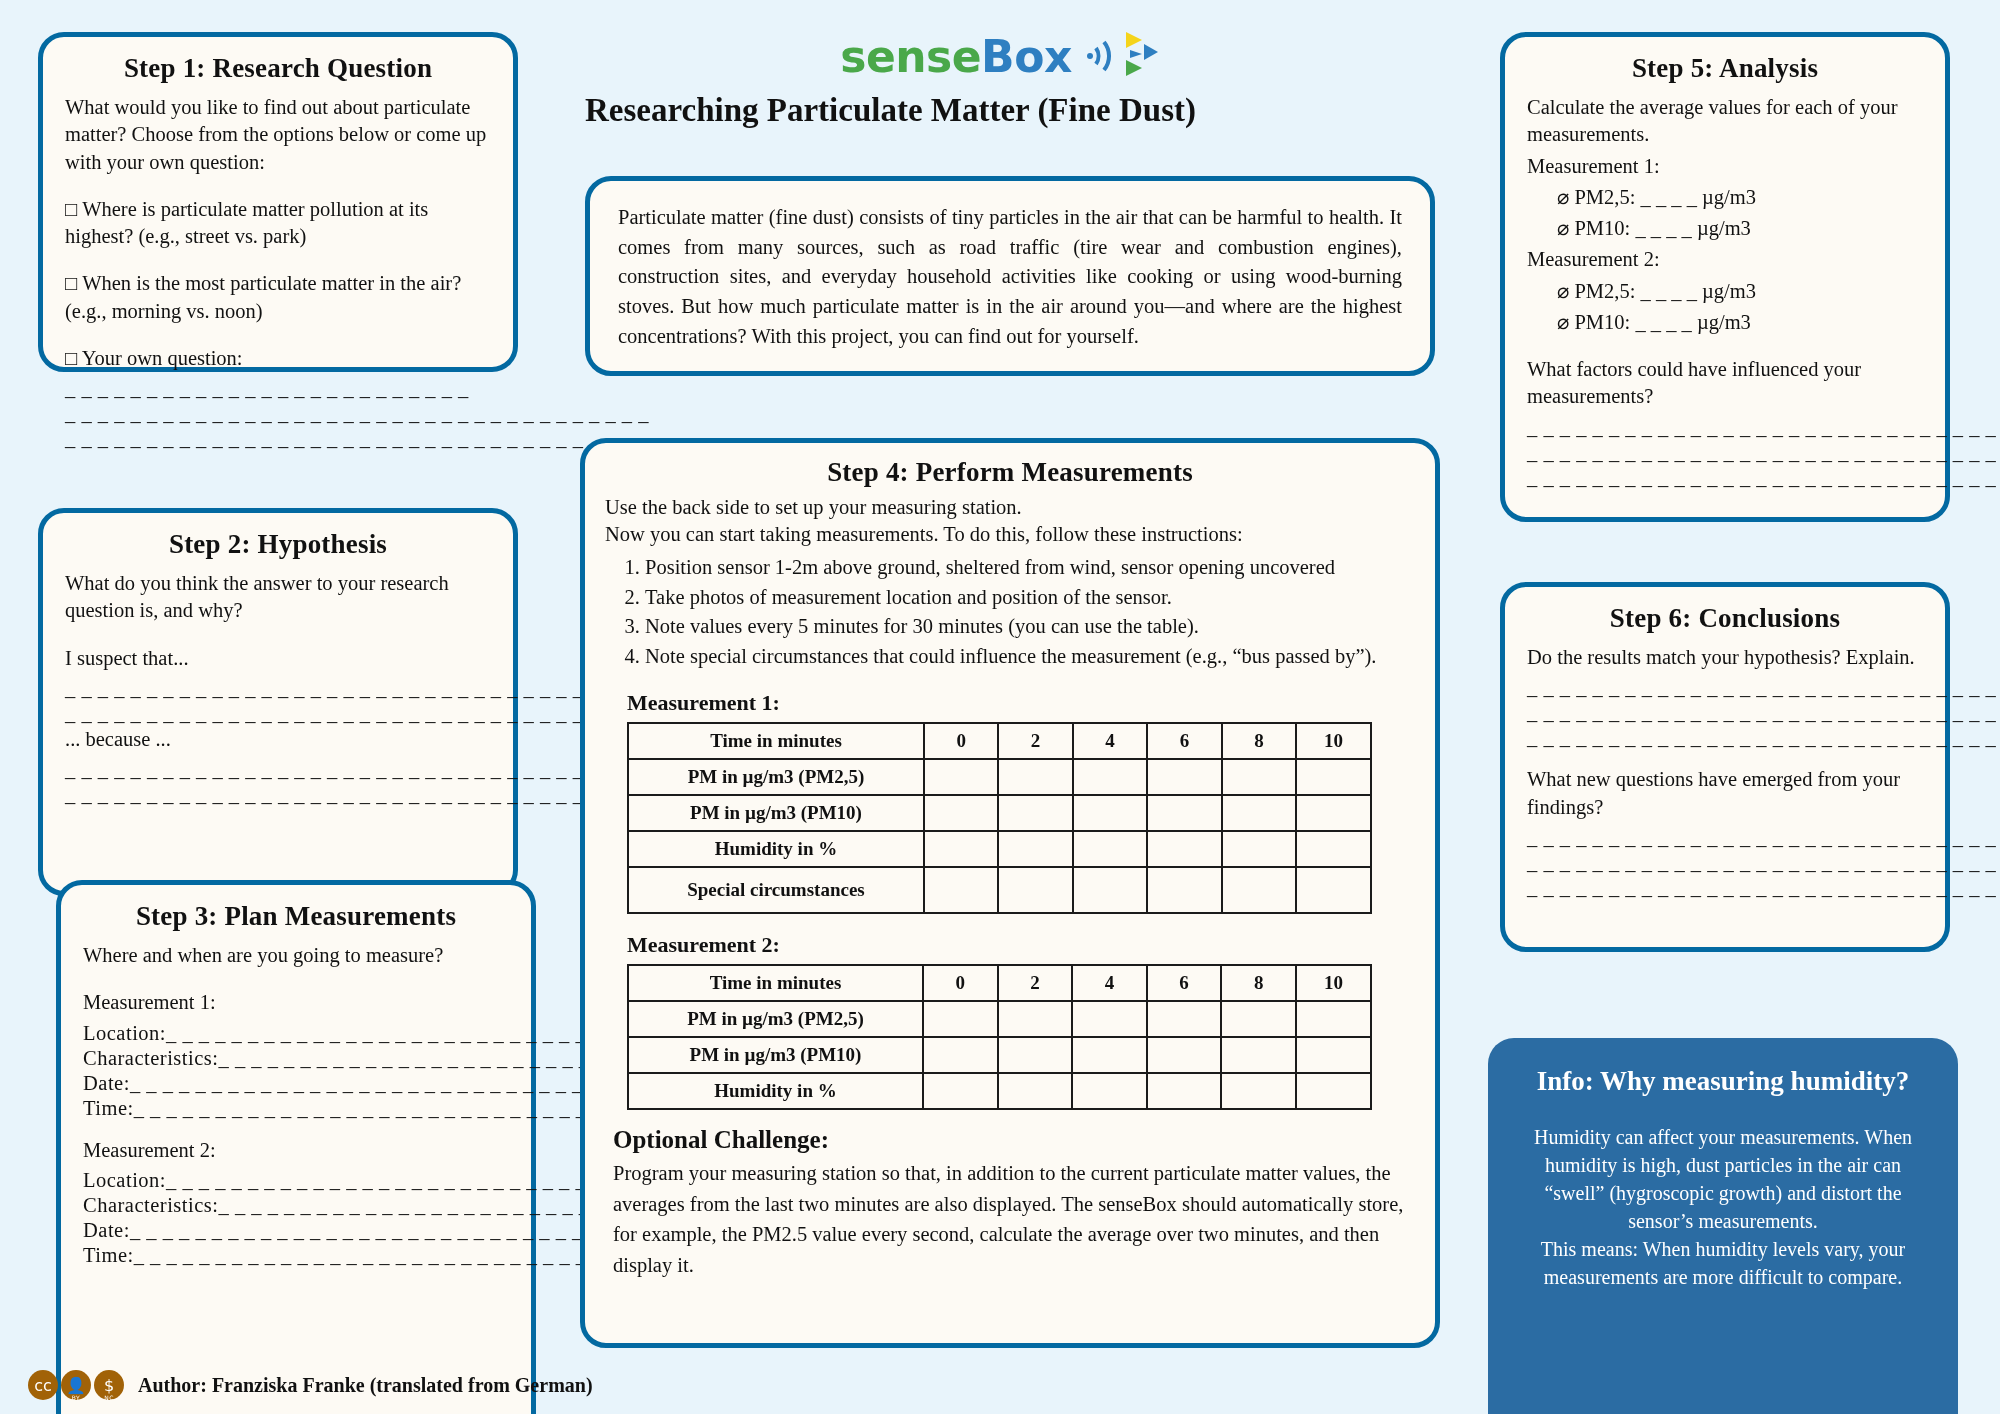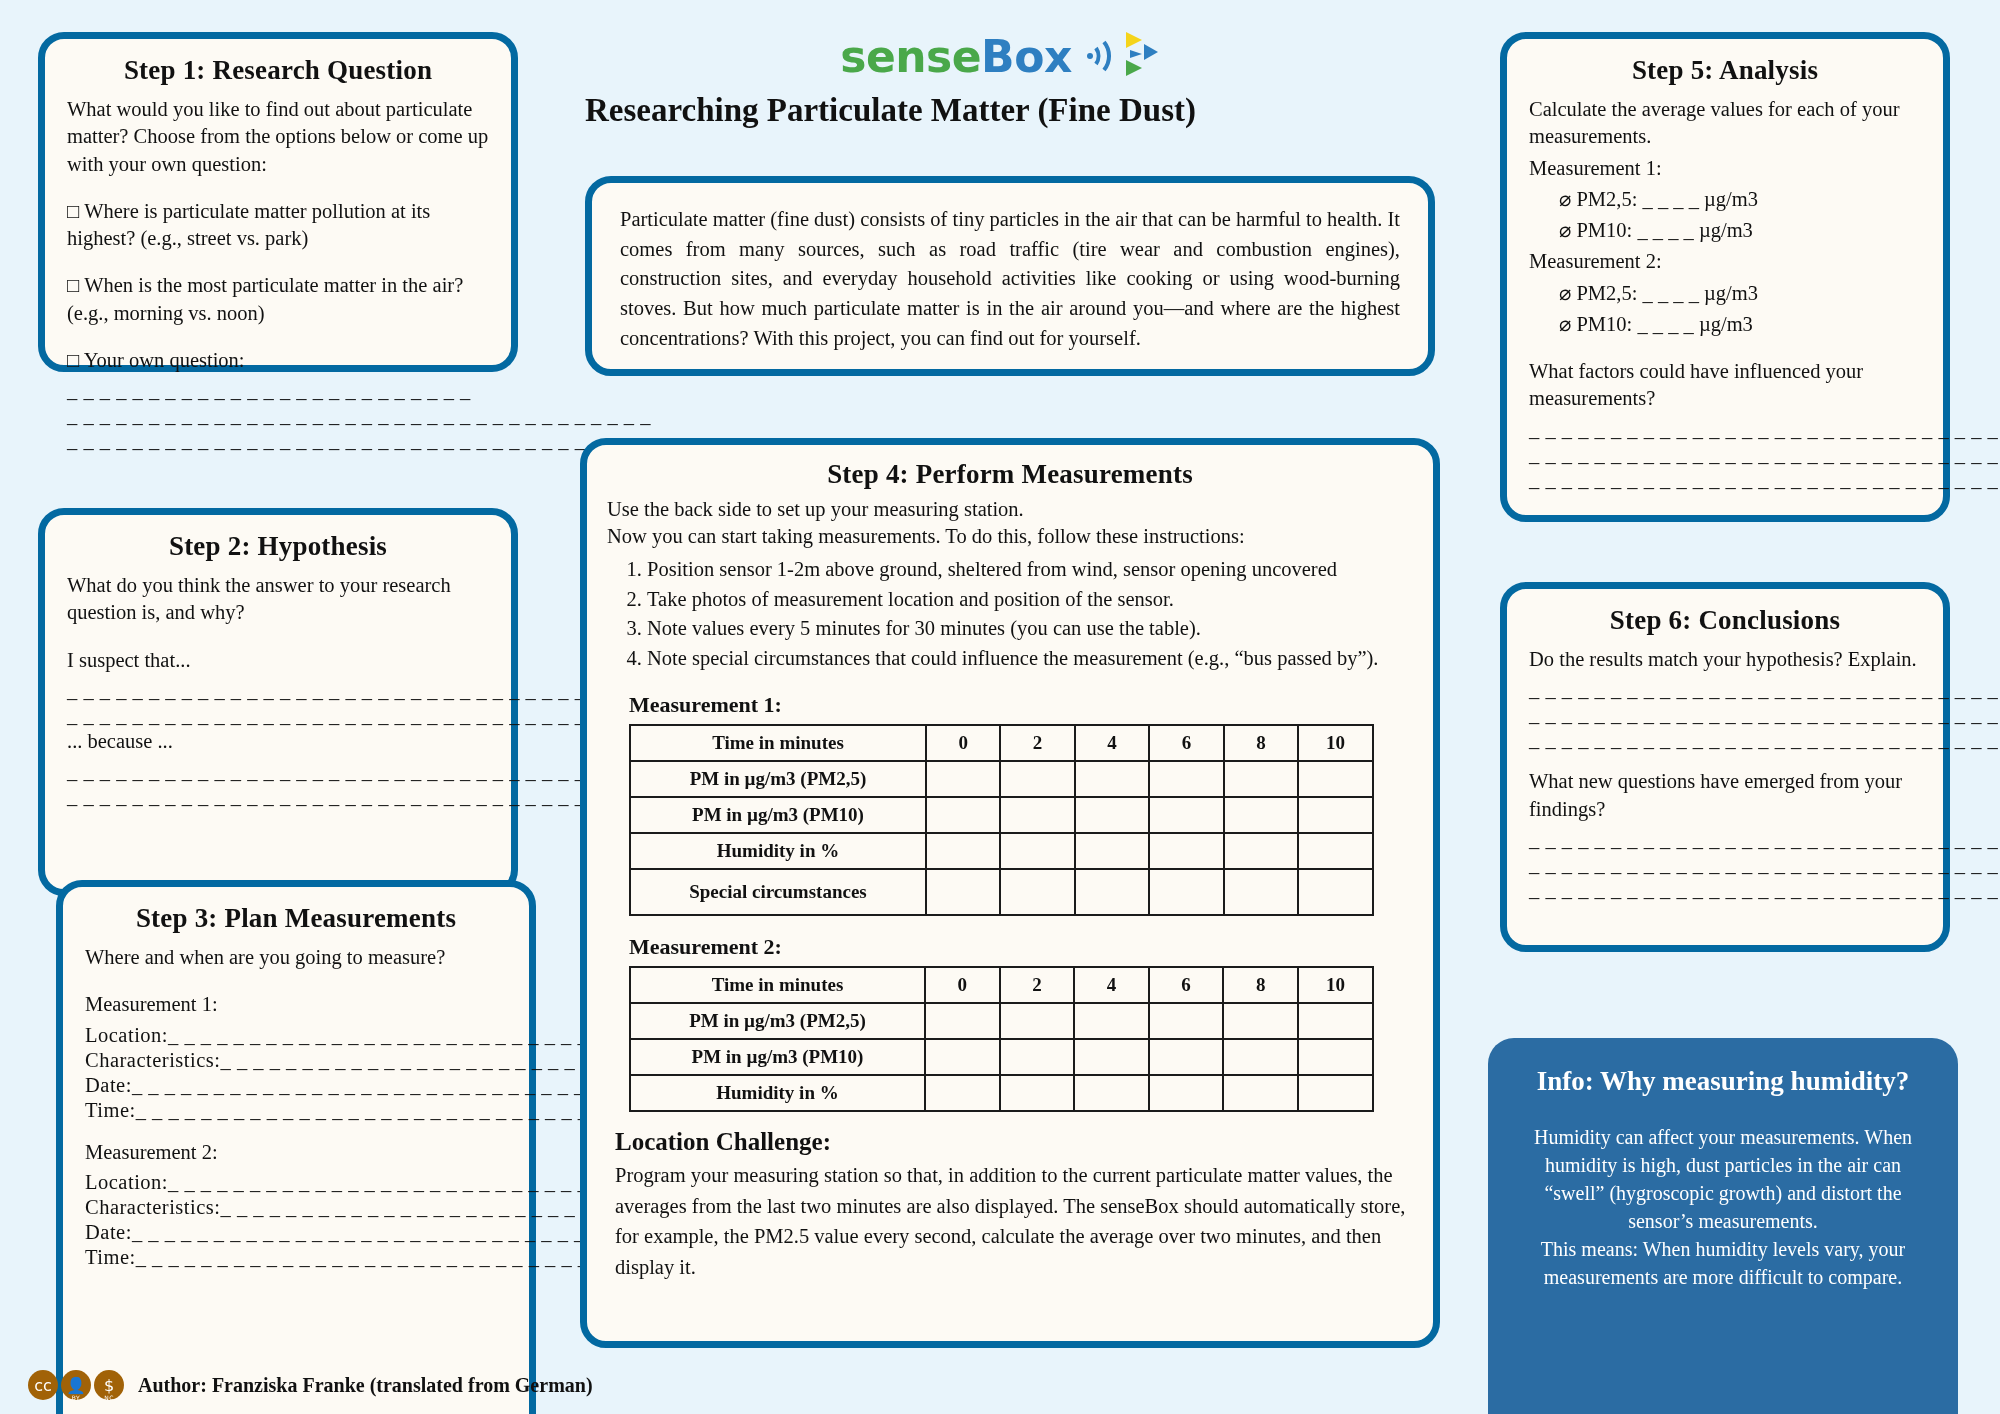--- a/index.html
+++ b/index.html
@@ -11,21 +11,21 @@
     color: #111;
     position: relative;
     overflow: hidden;
   }
   .page { position: relative; width: 2000px; height: 1414px; }
 
   
   .card {
     position: absolute;
     background: #fdfaf4;
-    border: 7px solid #0369a1;
+    border: 5px solid #0369a1;
     border-radius: 26px;
     padding: 14px 22px 16px 22px;
   }
   .card h2 {
     margin: 2px 0 10px 0;
     font-size: 27px;
     text-align: center;
     font-weight: bold;
     letter-spacing: .2px;
   }
@@ -280,21 +280,21 @@
         <td class="val"></td>
             <td class="val"></td>
             <td class="val"></td>
             <td class="val"></td>
             <td class="val"></td>
             <td class="val"></td>
       </tr>
     </tbody>
       </table>
 
-    <div class="opt-title">Location Challenge:</div>
+    <div class="opt-title">Optional Challenge:</div>
     <div class="opt-body">Program your measuring station so that, in addition to the current particulate matter values, the averages from the last two minutes are also displayed. The senseBox should automatically store, for example, the PM2.5 value every second, calculate the average over two minutes, and then display it.</div>
   </div>
 
   <div class="card" id="card-step5">
     <h2>Step 5: Analysis</h2>
     <div class="txt">Calculate the average values for each of your measurements.</div>
     <div class="txt">Measurement 1:</div>
     <div class="txt ind">⌀ PM2,5: _ _ _ _ µg/m3</div>
     <div class="txt ind">⌀ PM10: _ _ _ _ µg/m3</div>
     <div class="txt">Measurement 2:</div>

